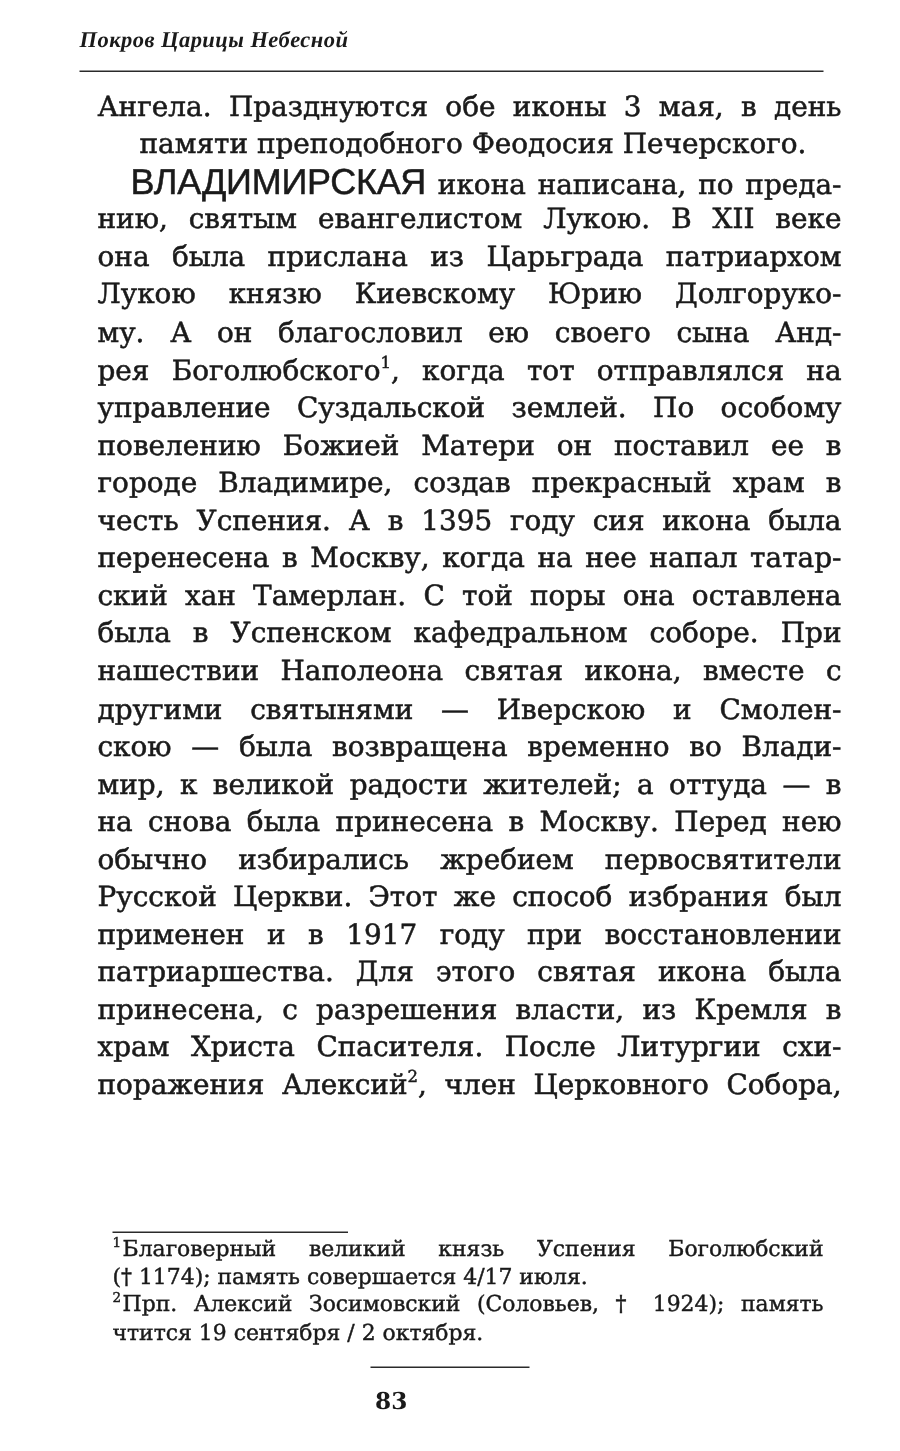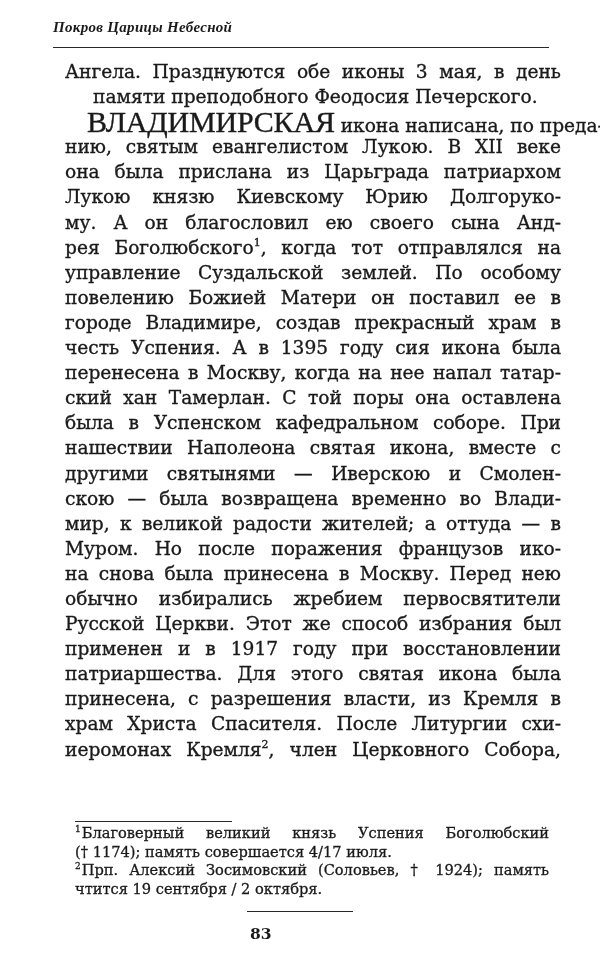--- a/index.html
+++ b/index.html
@@ -54,22 +54,22 @@
       -webkit-text-stroke: 0.35px #1a1a1a;
     }
     .line.last {
       text-align-last: left;
       margin-left: 28px;
     }
     .line.indent {
       padding-left: 22px;
     }
     .caps {
-      font-family: Liberation Serif, serif;
-      font-size: 30px;
+      font-family: Liberation Sans, sans-serif;
+      font-size: 24px;
       letter-spacing: -0.2px;
     }
     sup.fn {
       font-size: 11px;
       line-height: 0;
       vertical-align: 8px;
     }
     .fn-rule {
       position: absolute;
       left: 75px;
@@ -137,29 +137,28 @@
   <span class="line">повелению Божией Матери он поставил ее в</span>
   <span class="line">городе Владимире, создав прекрасный храм в</span>
   <span class="line">честь Успения. А в 1395 году сия икона была</span>
   <span class="line">перенесена в Москву, когда на нее напал татар-</span>
   <span class="line">ский хан Тамерлан. С той поры она оставлена</span>
   <span class="line">была в Успенском кафедральном соборе. При</span>
   <span class="line">нашествии Наполеона святая икона, вместе с</span>
   <span class="line">другими святынями — Иверскою и Смолен-</span>
   <span class="line">скою — была возвращена временно во Влади-</span>
   <span class="line">мир, к великой радости жителей; а оттуда — в</span>
-  <span class="line">Муром. Но после поражения французов ико-</span>
   <span class="line">на снова была принесена в Москву. Перед нею</span>
   <span class="line">обычно избирались жребием первосвятители</span>
   <span class="line">Русской Церкви. Этот же способ избрания был</span>
   <span class="line">применен и в 1917 году при восстановлении</span>
   <span class="line">патриаршества. Для этого святая икона была</span>
   <span class="line">принесена, с разрешения власти, из Кремля в</span>
   <span class="line">храм Христа Спасителя. После Литургии схи-</span>
-  <span class="line"><span>иеромонах Кремля</span><sup class="fn">2</sup><span>, член Церковного Собора,</span></span>
+  <span class="line"><span>поражения Алексий</span><sup class="fn">2</sup><span>, член Церковного Собора,</span></span>
 </div>
 
 <div class="fn-rule"></div>
 
 <div class="footnotes">
   <span class="fn-line"><sup>1</sup><span>Благоверный великий князь Успения Боголюбский</span></span>
   <span class="fn-line last">(† 1174); память совершается 4/17 июля.</span>
   <span class="fn-line"><sup>2</sup><span>Прп. Алексий Зосимовский (Соловьев, † 1924); память</span></span>
   <span class="fn-line last">чтится 19 сентября / 2 октября.</span>
 </div>

